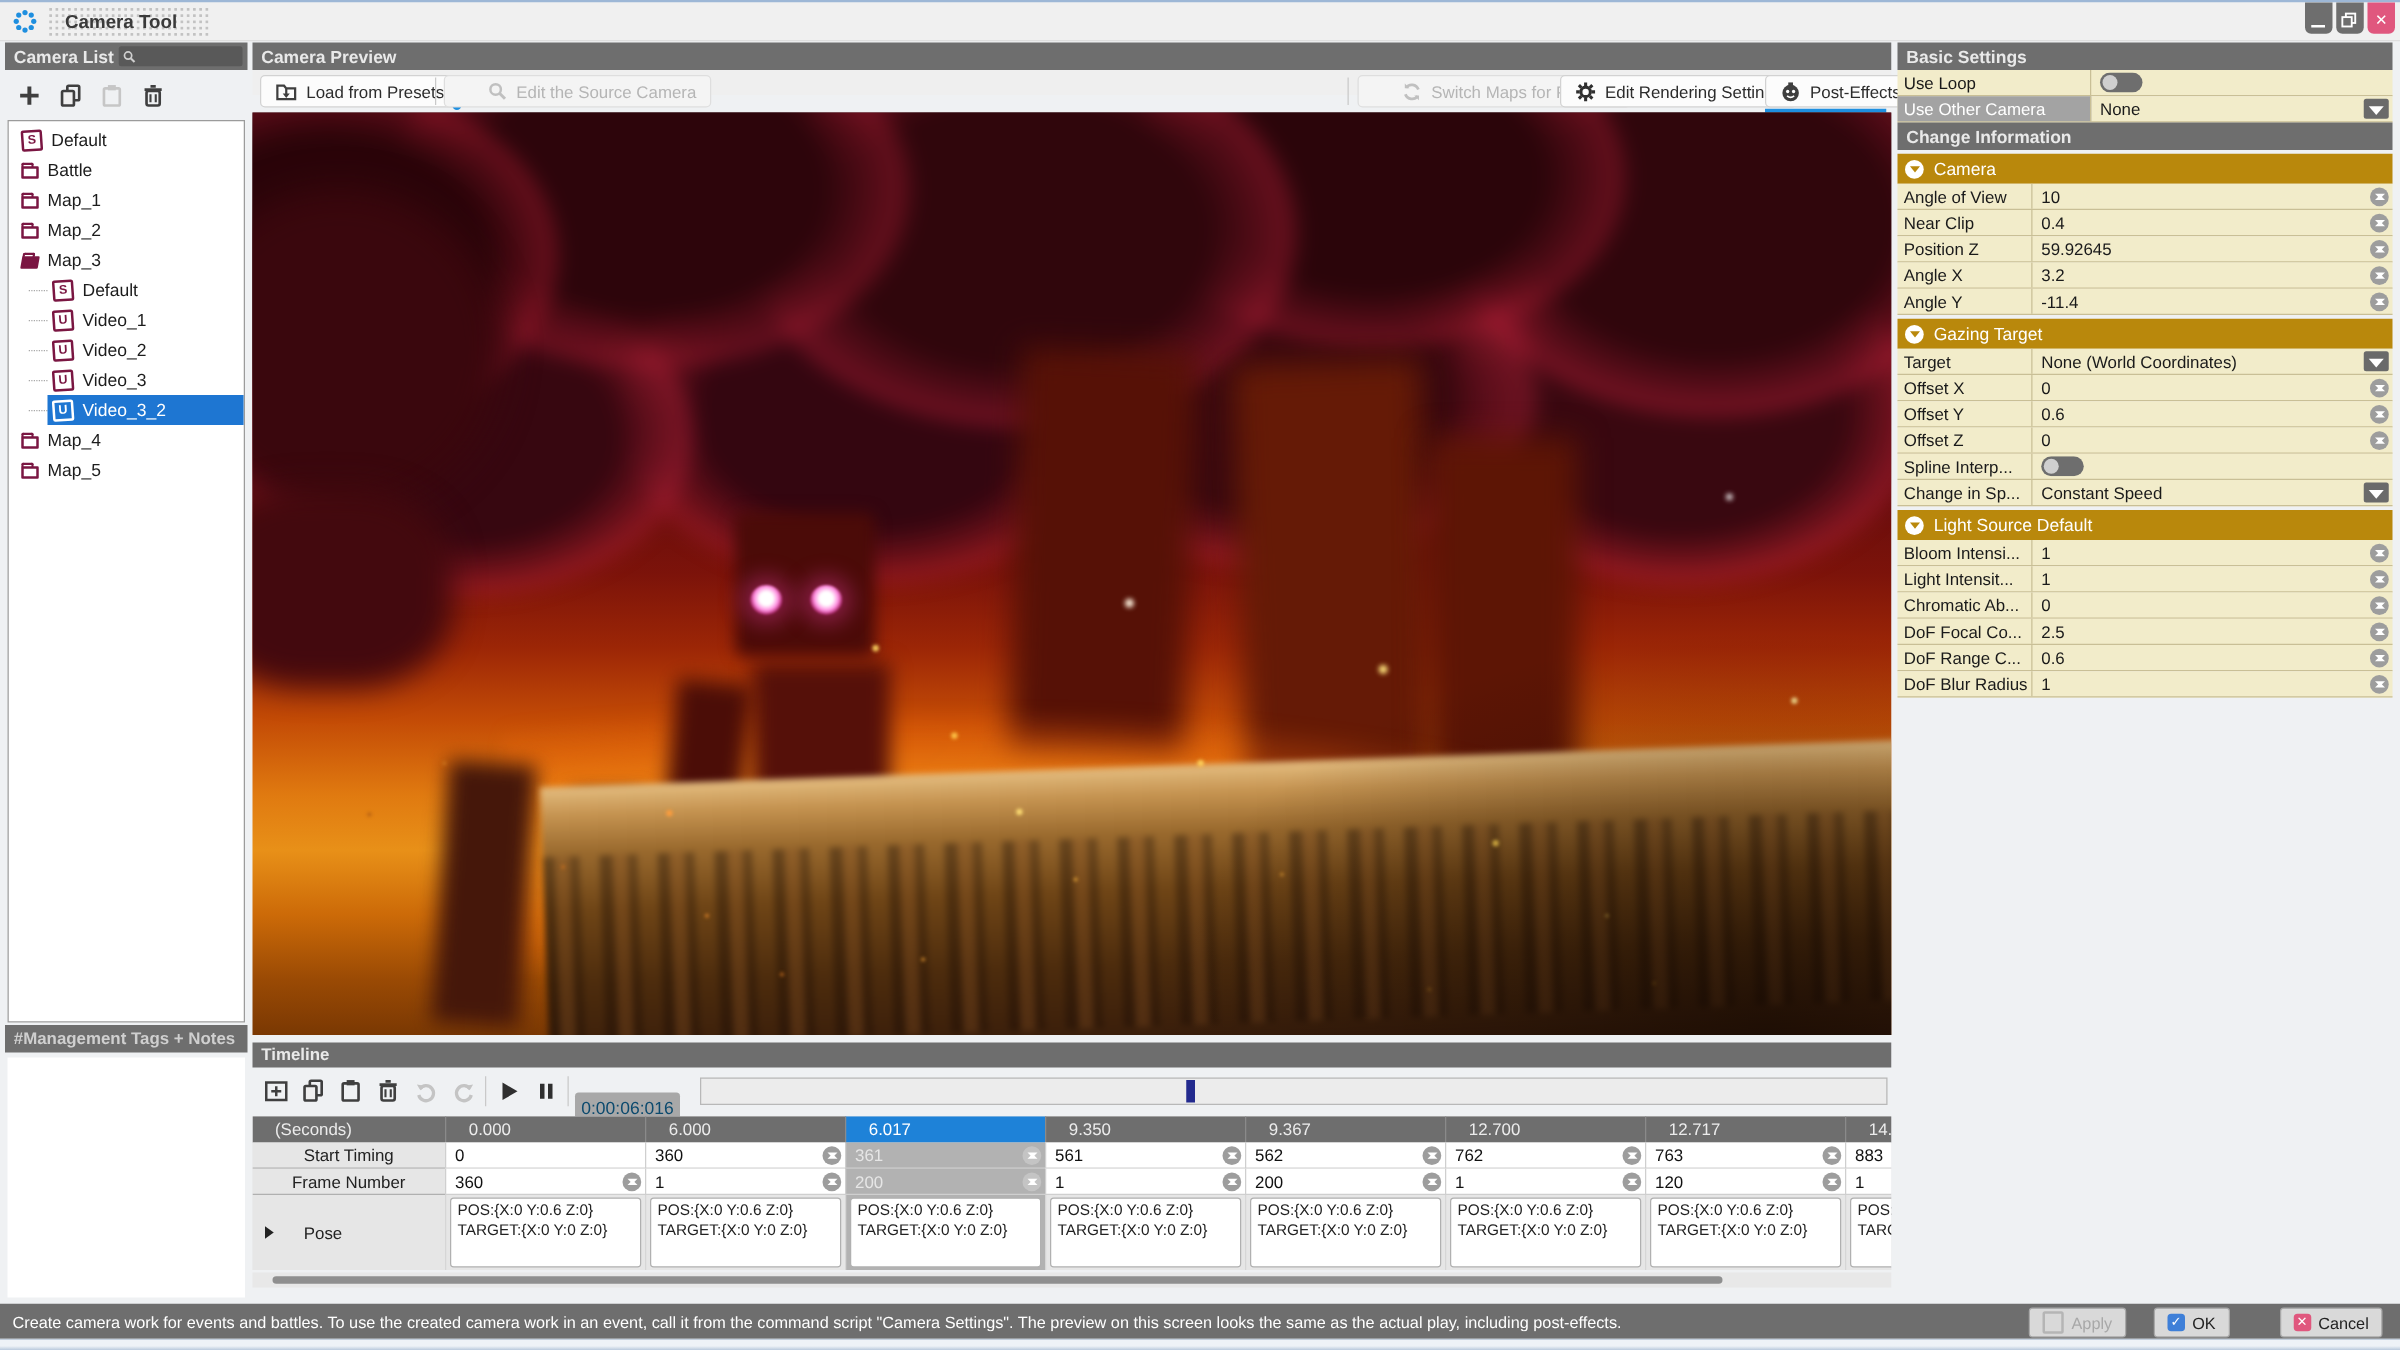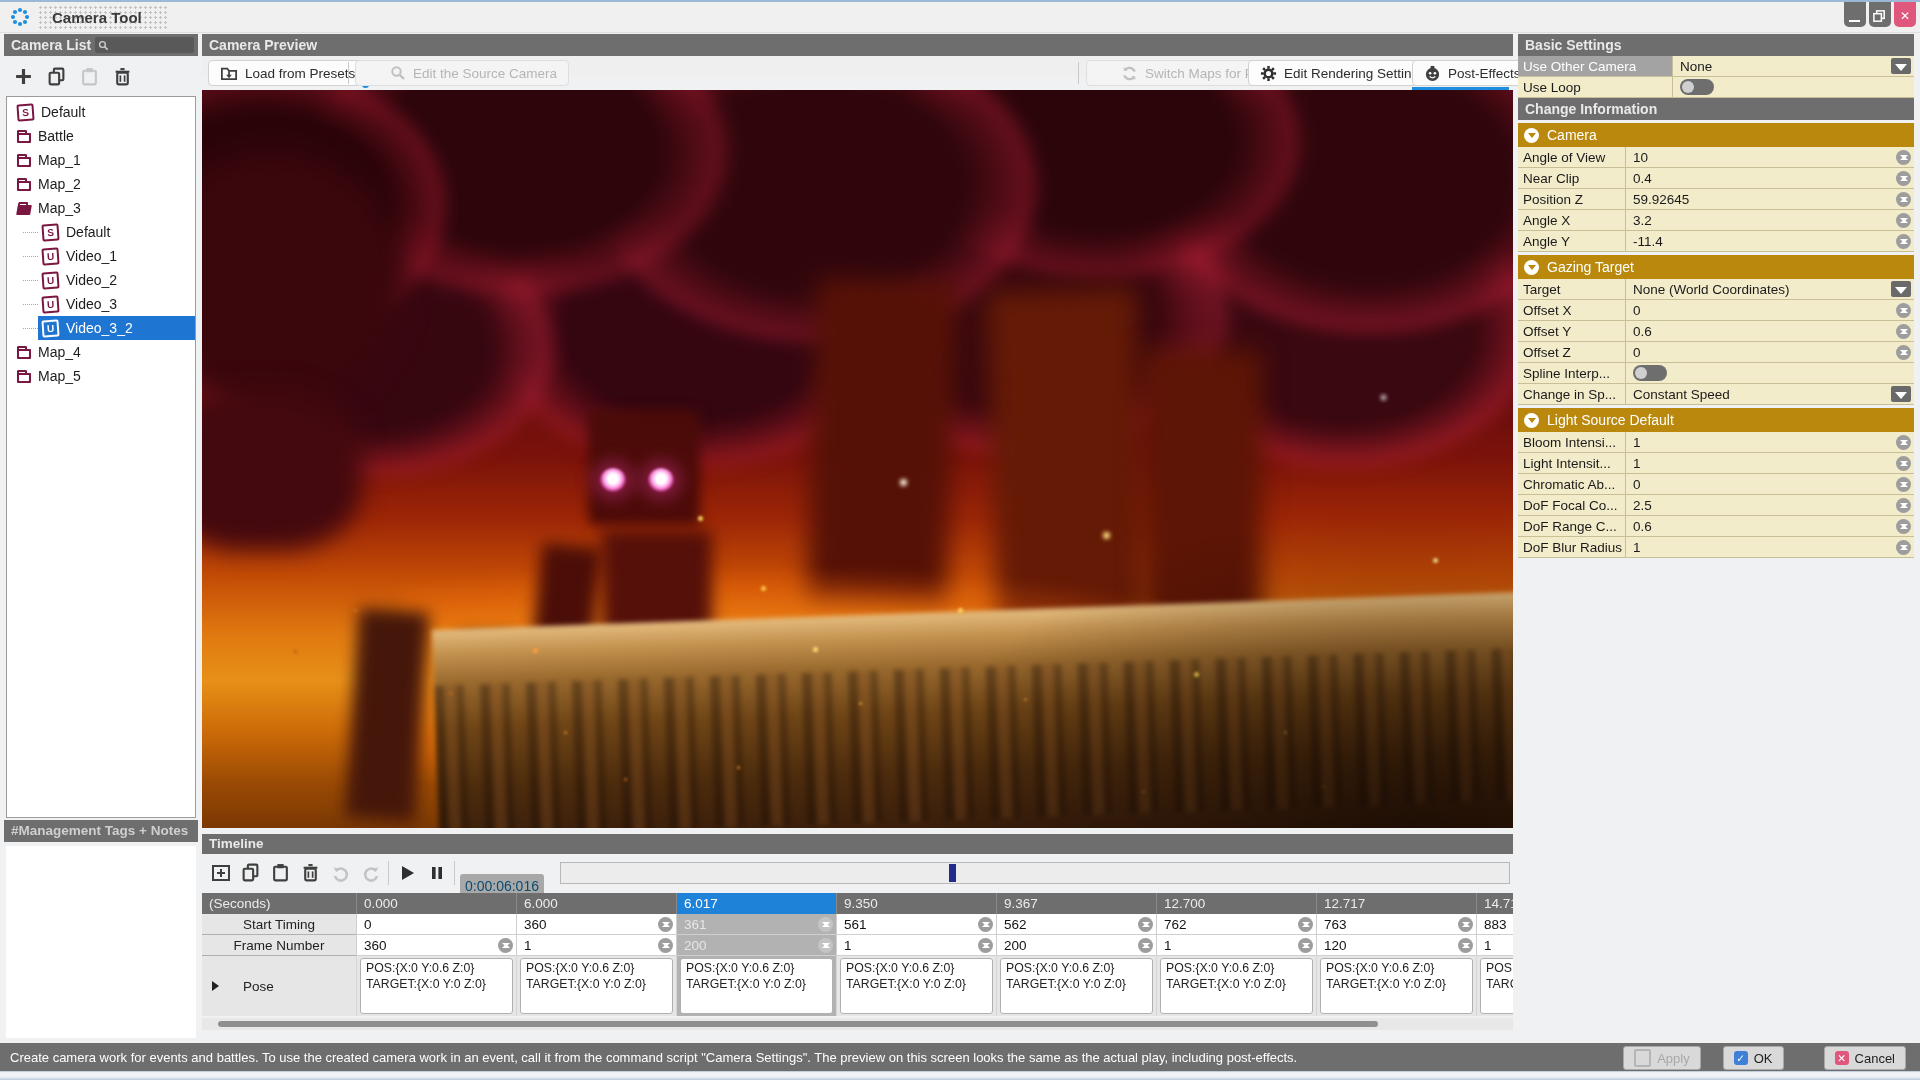--- a/index.html
+++ b/index.html
@@ -91,21 +91,21 @@
     535px 676px 3px 0 #d98f2e,940px 700px 3px 0 #8a5c1a,1120px 695px 3px 0 #7d5216;}
   
   .tl-toolbar{position:absolute;left:202px;top:856px;width:1311px;height:35px;}
   .tbtn{position:absolute;top:4px;width:25px;height:25px;display:flex;align-items:center;justify-content:center;}
   .timefield{position:absolute;left:258px;top:18px;width:84px;height:24px;background:#a8a8a8;border-radius:3px;
     color:#0c4a6e;font-size:14px;display:flex;align-items:center;justify-content:center;}
   .scrubber{position:absolute;left:358px;top:6px;width:950px;height:22px;background:#ececec;border:1px solid #b8b8b8;box-sizing:border-box;}
   .playhead{position:absolute;left:388px;top:1px;width:7px;height:18px;background:#232a8e;}
   .tl-table{position:absolute;left:202px;top:893px;width:1311px;height:123px;overflow:hidden;font-size:13.5px;background:#e6e6e6;}
   .trow{display:flex;width:1600px;}
-  .tl-h{width:160px;height:21px;background:#6e6e6e;color:#ececec;line-height:21px;padding-left:7px;box-sizing:border-box;border-left:1px solid #8a8a8a;flex:none;}
+  .tl-h{width:160px;height:21px;background:#6e6e6e;color:#ececec;line-height:21px;padding-left:18px;box-sizing:border-box;border-left:1px solid #8a8a8a;flex:none;}
   .tl-h.first{width:154px;border-left:none;}
   .tl-h.sel{background:#1e82d8;color:#fff;}
   .tl-lab{width:154px;height:21px;background:#e6e6e6;border-bottom:1px solid #b0b0b0;text-align:center;line-height:21px;color:#222;flex:none;box-sizing:border-box;}
   .tl-cell{width:160px;height:21px;background:#fff;border-left:1px solid #cfcfcf;border-bottom:1px solid #cfcfcf;display:flex;align-items:center;justify-content:space-between;padding:0 3px 0 7px;box-sizing:border-box;flex:none;color:#111;}
   .tl-cell.sel{background:#b2b2b2;color:#e6e6e6;}
   .tl-pose-lab{width:154px;height:60px;background:#e6e6e6;display:flex;align-items:center;gap:24px;padding-left:10px;box-sizing:border-box;color:#222;flex:none;}
   .tl-pcell{width:160px;height:60px;background:#e6e6e6;padding:2px 3px;box-sizing:border-box;border-left:1px solid #d6d6d6;flex:none;}
   .tl-pcell.sel{background:#b2b2b2;}
   .pose-box{background:#fff;border:1px solid #b0b0b0;border-radius:3px;height:100%;box-sizing:border-box;padding:1px 5px;font-size:12.3px;line-height:1.32;color:#222;overflow:hidden;}
   .tl-hscroll{position:absolute;left:202px;top:1018px;width:1311px;height:12px;background:#e8e8e8;}
@@ -546,30 +546,30 @@
       </div>
   </div>
   <div class="tl-hscroll">
     <div class="hthumb"></div>
   </div>
 
   <div class="settings-panel">
     <div class="sp-head">Basic Settings</div>
     <div id="basic-rows">
         <div class="set-row">
-          <span class="set-label sel" style="width: 155px;">Use Other Camera</span>
-          <span class="set-value">None</span>
-          <span class="drop-btn"></span>
-        </div>
-        <div class="set-row">
           <span class="set-label" style="width: 155px;">Use Loop</span>
           <span class="set-value">
             <span class="toggle"></span>
           </span>
           <span class="ctrl-spacer"></span>
+        </div>
+        <div class="set-row">
+          <span class="set-label sel" style="width: 155px;">Use Other Camera</span>
+          <span class="set-value">None</span>
+          <span class="drop-btn"></span>
         </div>
       </div>
     <div class="sp-head">Change Information</div>
     <div id="settings-sections">
         <div class="gold-head">
           <span class="chev"></span>
           <span class="gold-title">Camera</span>
         </div>
         <div class="sec-rows">
           <div class="set-row">

